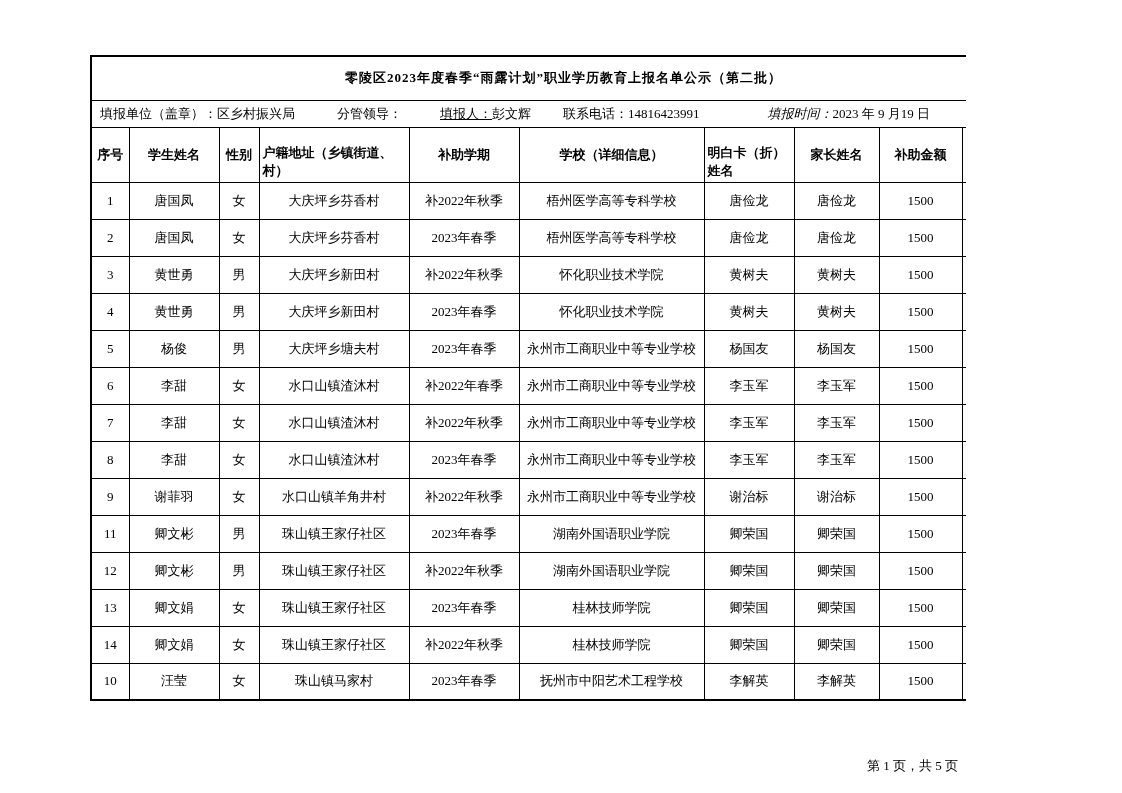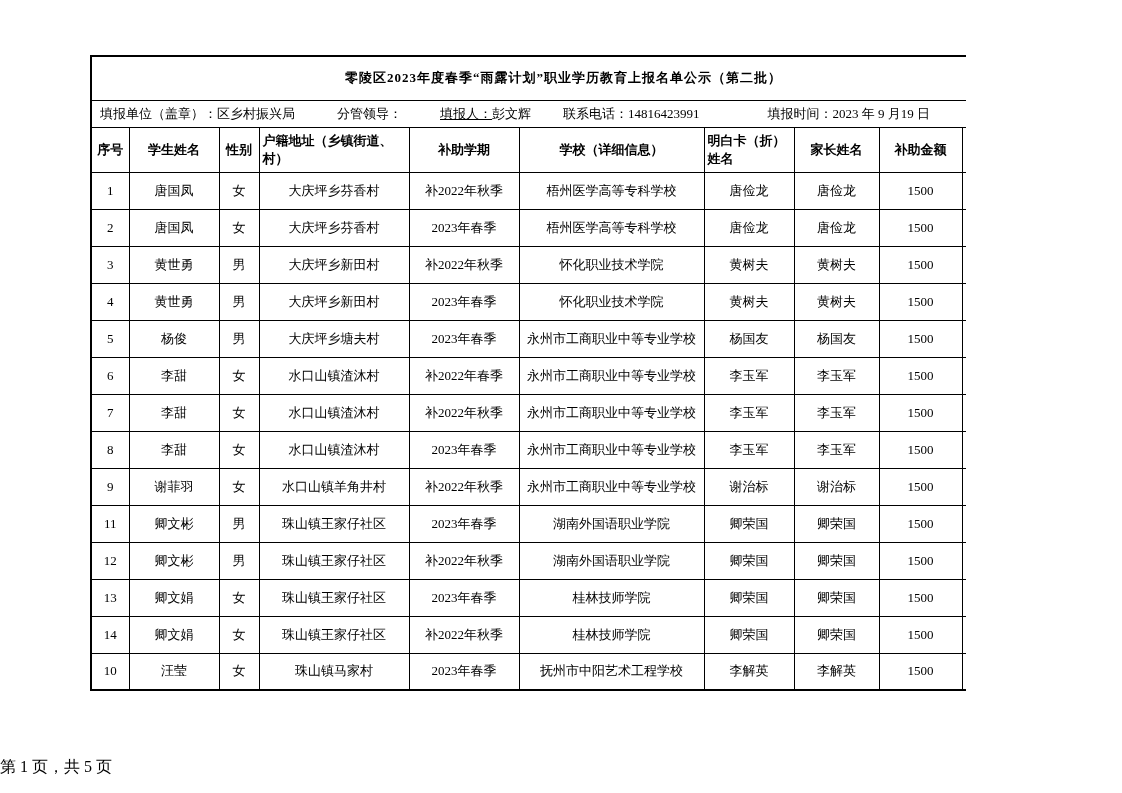--- a/index.html
+++ b/index.html
@@ -57,44 +57,44 @@
   .meta-line {
     display: flex;
     align-items: center;
     white-space: nowrap;
   }
   .meta-line .seg { margin-right: 0; }
   .seg-unit    { margin-left: 0; }
   .seg-leader  { margin-left: 42px; font-family: Liberation Mono, monospace; }
   .seg-filler  { margin-left: 38px; text-decoration: underline; }
   .seg-phone   { margin-left: 32px; }
-  .seg-date    { margin-left: 68px; }
+  .seg-date    { margin-left: 68px; font-style: italic; }
   thead th {
     font-weight: bold;
     height: 45px;
     font-size: 13px;
     background: #ffffff;
   }
   thead th.head-left {
     text-align: left;
     vertical-align: top;
-    padding-top: 4px;
+    padding-top: 16px;
     margin-top: 48px;
   }
   tbody td {
     height: 37px;
     font-size: 13px;
   }
   .page-footer {
     position: absolute;
     left: 0;
-    right: 16px;
+    right: 8px;
     top: 757px;
-    text-align: left;
-    font-size: 16px;
+    text-align: right;
+    font-size: 13px;
   }
 </style>
 </head>
 <body>
 
 <div class="page">
   <div class="table-wrap">
     <table class="main-table">
       <colgroup id="colgroup">
           <col style="width: 38px;">

